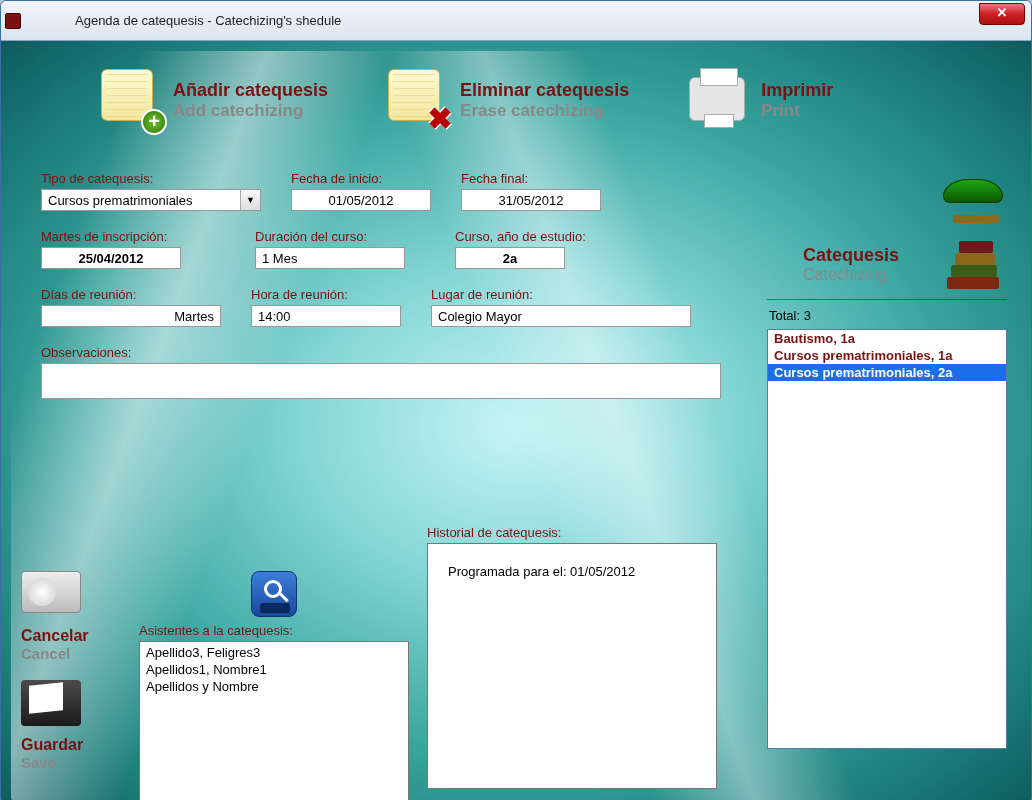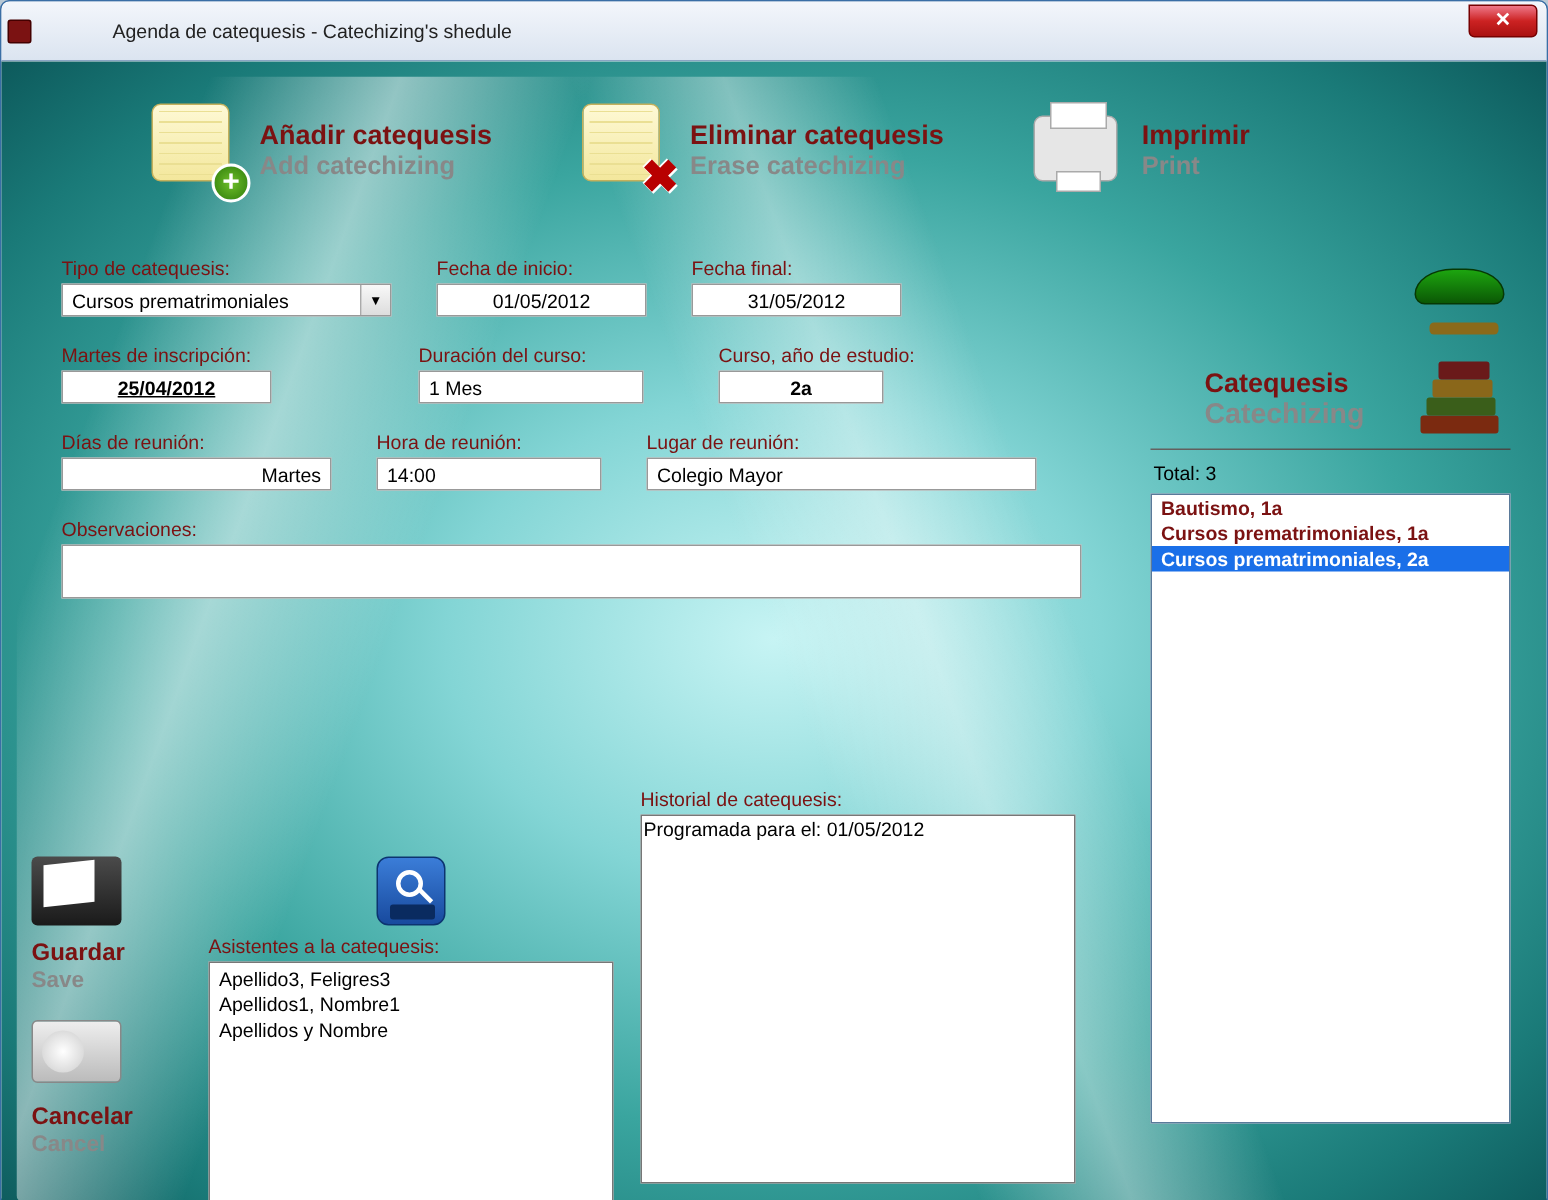--- a/index.html
+++ b/index.html
@@ -60,28 +60,28 @@
 .list-section { display:flex; flex-direction:column; }
 .listbox { background:#fff; border:1px solid #777; width: 270px; height: 200px; padding: 2px; font-size:13px; overflow:auto;}
 .listbox .item { padding: 1px 4px; white-space:nowrap;}
 
 .search-icon-box { width: 46px; height: 46px; background: linear-gradient(#3b7dd8,#184a9e); border-radius:8px; border:1px solid #0c3470; position: relative; margin: 0 auto 6px; cursor:pointer;}
 .mag { position:absolute; top:8px; left:12px; width:18px; height:18px; border:3px solid #fff; border-radius:50%; }
 .mag::after { content:""; position:absolute; bottom:-8px; right:-6px; width:3px; height:12px; background:#fff; transform: rotate(-45deg);}
 .book-mark { position:absolute; bottom:3px; left:8px; width:30px; height:10px; background:#0a2b60; border-radius:2px;}
 
 .hist-section { display:flex; flex-direction:column;}
-.hist-box { background:#fff; border:1px solid #777; width: 290px; height: 246px; padding:1px; font-size:13px; position: relative; top: -46px;}
+.hist-box { background:#fff; border:1px solid #777; width: 290px; height: 246px; padding:20px; font-size:13px; position: relative; top: -46px;}
 .hist-label { position: relative; top: -46px; }
 
 
 .right-panel { position:absolute; top: 186px; right: 24px; width: 240px; }
 .panel-head { position: relative; height: 72px; padding-top: 18px; margin-left: 36px;}
 .panel-title1 { color:#7b1212; font-weight:bold; font-size:18px; }
-.panel-title2 { color:#888; font-weight:bold; font-size:19px; }
+.panel-title2 { color:#888; font-weight:normal; font-size:16px; }
 .lamp { position:absolute; top:-48px; right:-6px; width:70px; height:48px;}
 .lamp-shade { width:60px; height:24px; background: linear-gradient(#1da50f,#0b5805); border-radius: 30px 30px 8px 8px / 20px 20px 8px 8px; border:1px solid #063804;}
 .lamp-base { width:46px; height:8px; background:#8a6a1a; margin: 12px 0 0 10px; border-radius:3px;}
 .books { position:absolute; top:6px; right:-6px; width:72px; height:56px;}
 .bk { position:absolute; border-radius:2px;}
 .bk1 { width:52px;height:12px;background:#7b2a10;bottom:0;left:6px;}
 .bk2 { width:46px;height:12px;background:#3a5e1a;bottom:12px;left:10px;}
 .bk3 { width:40px;height:12px;background:#8a671a;bottom:24px;left:14px;}
 .bk4 { width:34px;height:12px;background:#6a1a1a;bottom:36px;left:18px;}
 .panel-divider { border-top: 1px solid rgba(100,0,0,0.5); margin-bottom:8px;}
@@ -152,23 +152,23 @@
         </div>
         <div class="field">
           <div class="lbl">Fecha final:</div>
           <input class="inp w140 center" value="31/05/2012" style="">
         </div>
       </div>
 
       <div class="row">
         <div class="field">
           <div class="lbl">Martes de inscripción:</div>
-          <input class="inp w140 center" style="font-weight: bold; text-decoration: underline;" value="25/04/2012">
-        </div>
-        <div class="field" style="margin-left:68px">
+          <input class="inp w140 center" style="font-weight: bold;" value="25/04/2012">
+        </div>
+        <div class="field" style="margin-left:44px">
           <div class="lbl">Duración del curso:</div>
           <input class="inp w150" value="1 Mes" style="">
         </div>
         <div class="field" style="margin-left:20px">
           <div class="lbl">Curso, año de estudio:</div>
           <input class="inp w110 center" style="font-weight: bold;" value="2a">
         </div>
       </div>
 
       <div class="row">
@@ -187,34 +187,34 @@
       </div>
 
       <div class="field" style="margin-top:6px">
         <div class="lbl">Observaciones:</div>
         <textarea class="inp obs scroll-y" style=""></textarea>
       </div>
     </div>
 
     <div class="lower">
       <div class="side-actions">
+        <div class="act">
+          <div class="act-icon">
+            <div class="drive"></div>
+          </div>
+          <div class="line1">Cancelar</div>
+          <div class="line2">Cancel</div>
+        </div>
         <div class="act">
           <div class="act-icon">
               <div class="folder"></div>
             </div>
           <div class="line1">Guardar</div>
           <div class="line2">Save</div>
         </div>
-        <div class="act">
-          <div class="act-icon">
-            <div class="drive"></div>
-          </div>
-          <div class="line1">Cancelar</div>
-          <div class="line2">Cancel</div>
-        </div>
       </div>
 
       <div class="list-section">
         <div class="search-icon-box">
           <div class="mag"></div>
           <div class="book-mark"></div>
         </div>
         <div class="lbl">Asistentes a la catequesis:</div>
         <div class="listbox scroll-y" id="asistentes-list">
             <div class="item">Apellido3, Feligres3</div>

